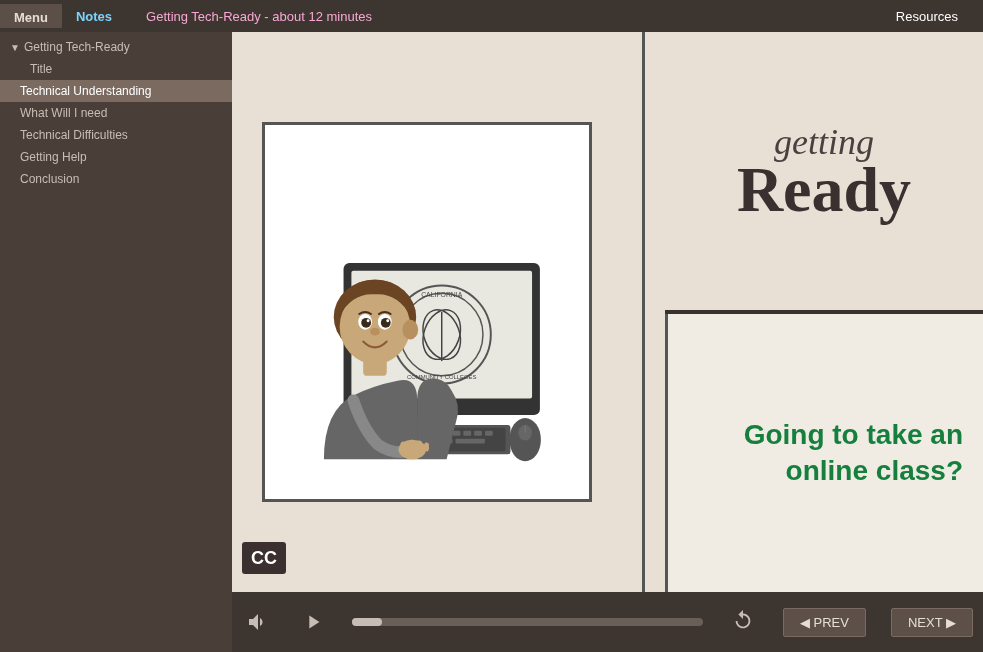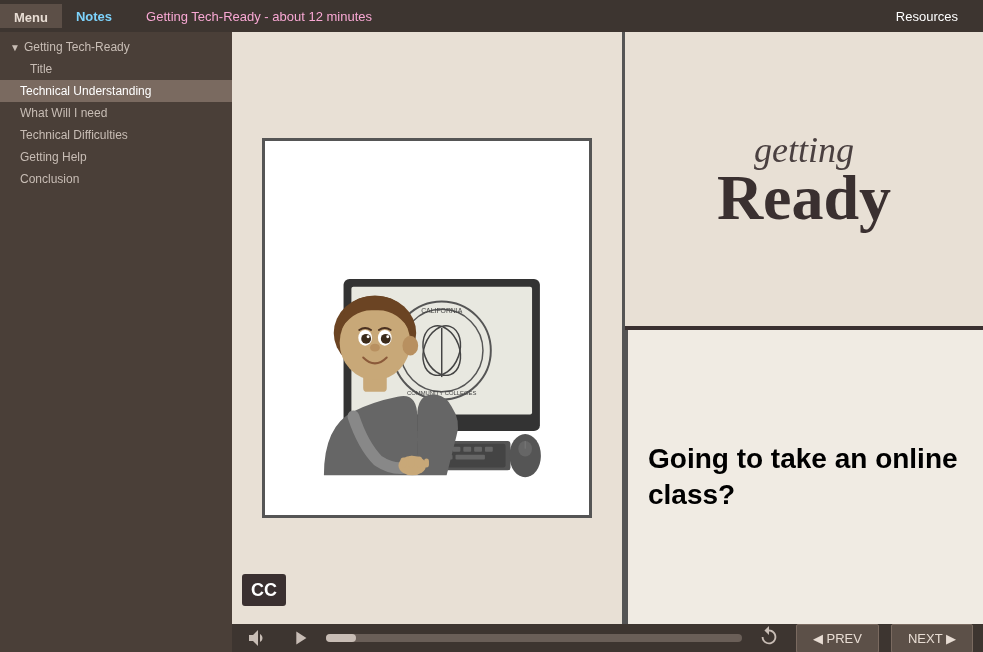--- a/index.html
+++ b/index.html
@@ -106,20 +106,21 @@
       flex-direction: column;
       position: relative;
     }
 
     
     .slide-content {
       flex: 1;
       display: flex;
       position: relative;
       overflow: hidden;
+      gap: 20px;
     }
 
     
     .slide-left {
       width: 390px;
       display: flex;
       align-items: center;
       justify-content: center;
       padding: 20px;
       position: relative;
@@ -196,22 +197,22 @@
       flex: 1;
       display: flex;
       align-items: center;
       justify-content: center;
       padding: 20px;
     }
 
     .online-class-text {
       font-size: 28px;
       font-weight: bold;
-      color: #000000;
-      text-align: left;
+      color: #15803d;
+      text-align: right;
       line-height: 1.3;
     }
 
     
     .cc-badge {
       position: absolute;
       bottom: 18px;
       left: 10px;
       background: #3a3030;
       color: #fff;
@@ -222,25 +223,25 @@
       display: flex;
       align-items: center;
       justify-content: center;
       border: 2px solid #3a3030;
       border-radius: 3px;
     }
 
     
     .bottom-controls {
       background: #3d3530;
-      height: 28px;
+      height: 60px;
       display: flex;
       align-items: center;
       padding: 0 10px;
-      gap: 12px;
+      gap: 25px;
       flex-shrink: 0;
     }
 
     .ctrl-btn {
       background: transparent;
       border: none;
       color: #c8bdb5;
       cursor: pointer;
       display: flex;
       align-items: center;

